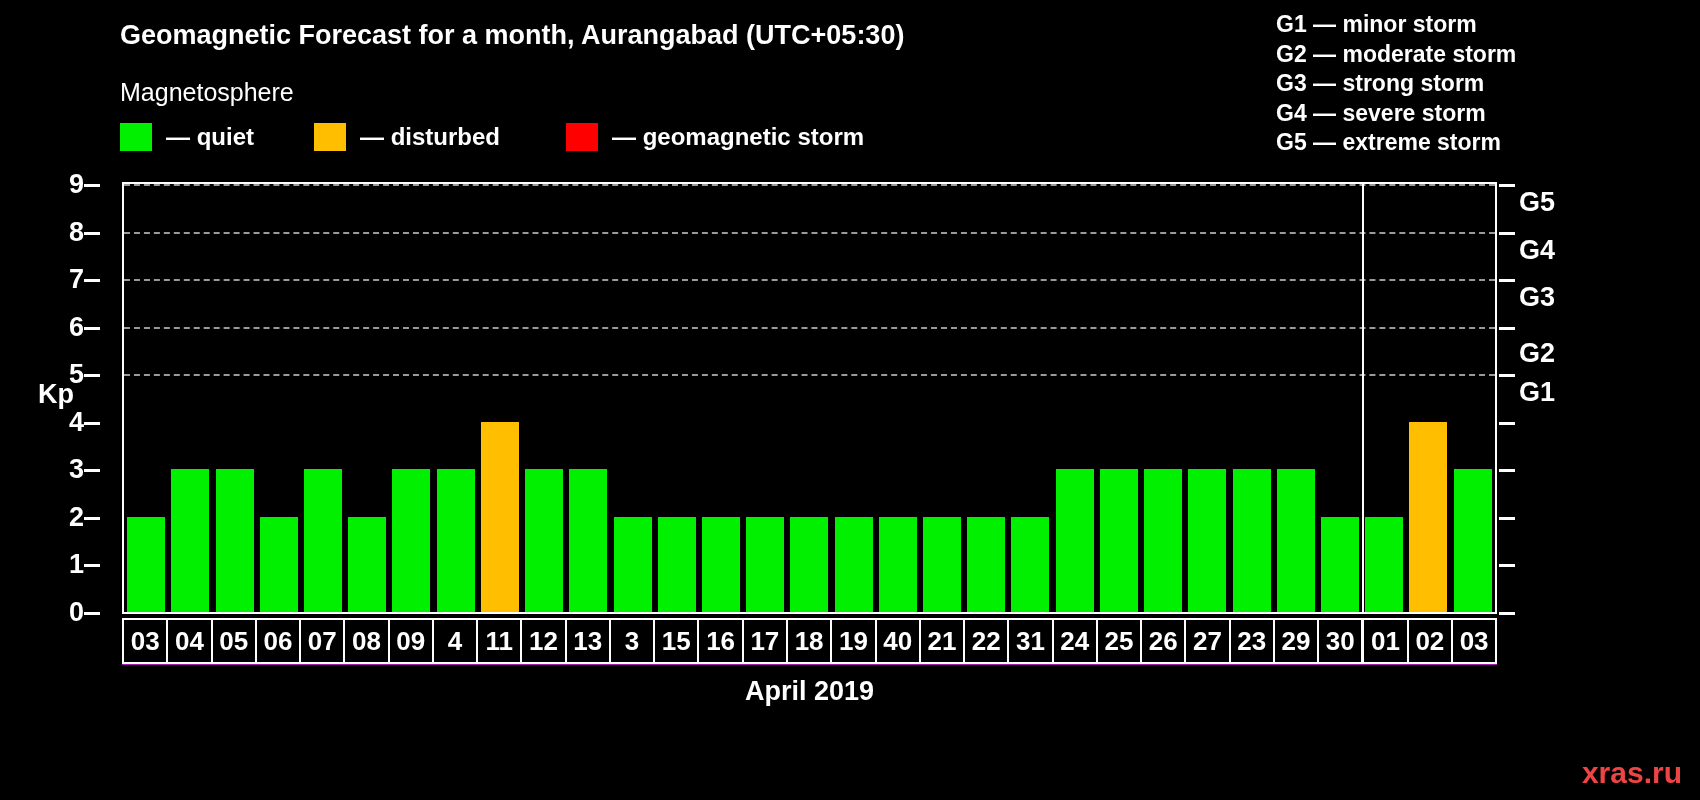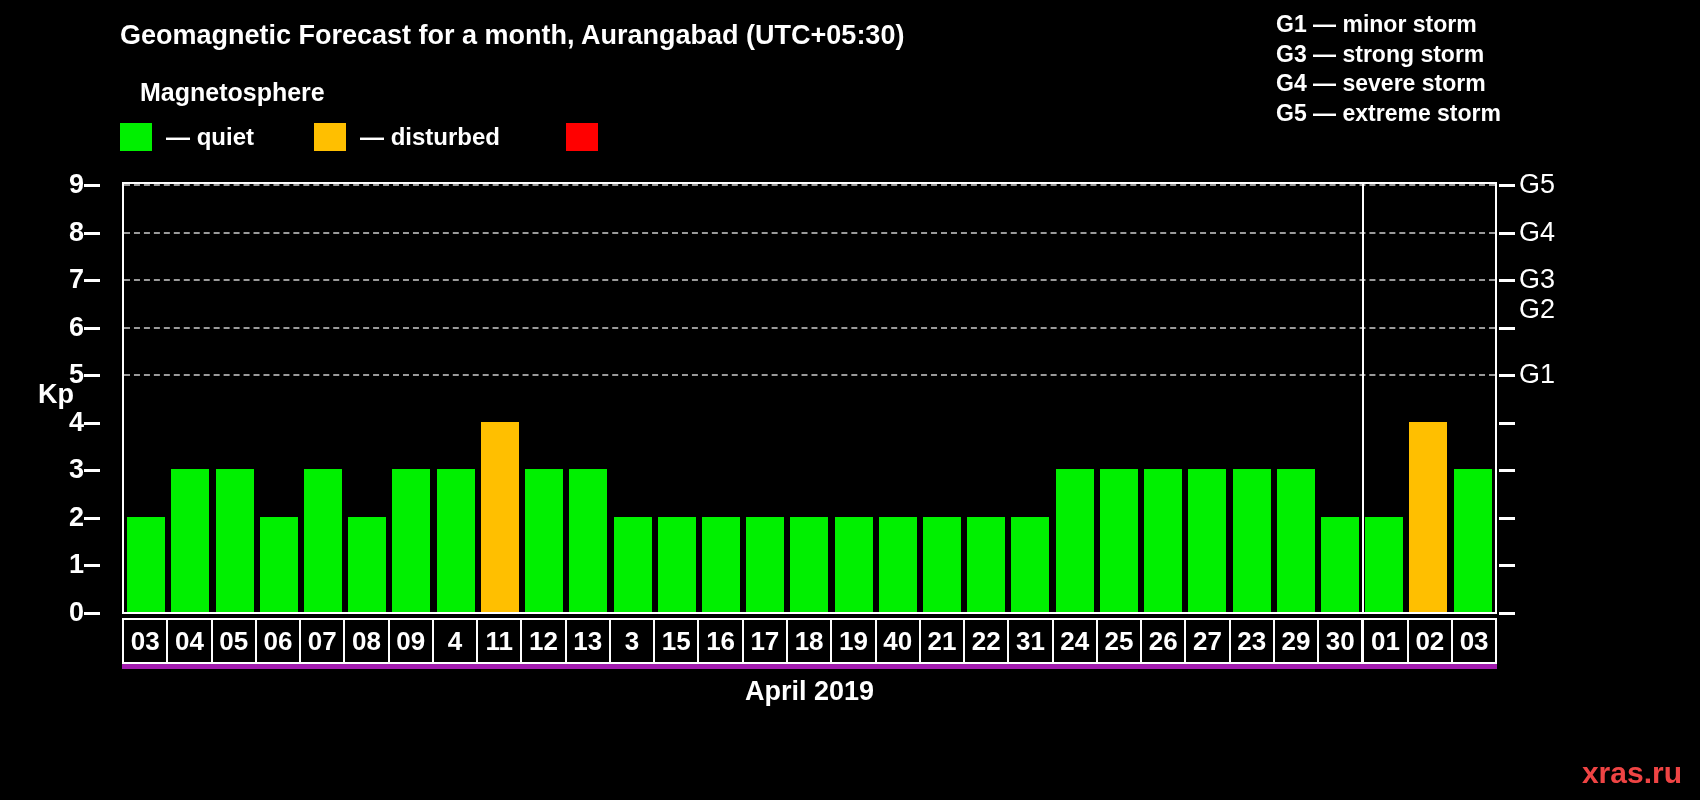--- a/index.html
+++ b/index.html
@@ -10,21 +10,21 @@
   }
 
   .title{
     position:absolute; left:120px; top:20px;
     font-size:27px; font-weight:bold; letter-spacing:0px;
     white-space:nowrap;
   }
 
   .magneto-title{
     position:absolute; left:120px; top:78px;
-    font-size:25px; font-weight:bold;margin-left:20px;
+    font-size:25px; font-weight:normal;
   }
 
   .legend-row{
     position:absolute; left:120px; top:123px;
     display:flex; align-items:center; gap:0px;
   }
   .legend-item{display:flex;align-items:center;}
   .legend-swatch{
     width:32px;height:28px;display:inline-block;
   }
@@ -85,34 +85,35 @@
   .kp-label{
     position:absolute; left:38px; top:394px;
     font-size:27px;font-weight:bold;
     transform:translateY(-50%);
   }
 
   
   .glabels{position:absolute;left:1497px;top:0;width:200px;height:800px;}
   .glab{
     position:absolute; left:22px;
-    font-size:27px;font-weight:normal;
+    font-size:27px;font-weight:bold;
     transform:translateY(-50%);
+    margin-top:18px;
   }
   .gtick{
     position:absolute; left:2px; width:16px; height:0;
     border-top:3px solid #ffffff;
   }
 
   
   .xaxis{
     position:absolute; left:122px; top:618px;
     width:1375px; height:46px;
     display:flex;
-    border-bottom:5px solid #a21caf;
+    border-bottom:1px solid #a21caf;
     box-sizing:content-box;
     justify-content:space-between;
   }
   .daybox{
     flex:1 1 0;
     border:2px solid #ffffff;
     border-right:none;
     box-sizing:border-box;
     display:flex;align-items:center;justify-content:center;
     font-size:26px;font-weight:bold;
@@ -143,25 +144,27 @@
     <span class="legend-text">— quiet</span>
   </div>
   <span class="legend-gap-a"></span>
   <div class="legend-item">
     <span class="legend-swatch" style="background:#FFBF00"></span>
     <span class="legend-text">— disturbed</span>
   </div>
   <span class="legend-gap-b"></span>
   <div class="legend-item">
     <span class="legend-swatch" style="background:#FF0000"></span>
+    <span class="legend-text">— geomagnetic storm</span>
   </div>
 </div>
 
 <div class="gscale">
   <div class="gscale-line">G1 — minor storm</div>
+  <div class="gscale-line">G2 — moderate storm</div>
   <div class="gscale-line">G3 — strong storm</div>
   <div class="gscale-line">G4 — severe storm</div>
   <div class="gscale-line">G5 — extreme storm</div>
 </div>
 
 <div class="ylabels">
   <div class="kp-label">Kp</div>
 <div class="ylab" style="top: 612px;">0</div>
     <div class="ytick" style="top: 612px;"></div>
     <div class="ylab" style="top: 564.444px;">1</div>
@@ -283,21 +286,21 @@
 <div class="gridline" style="top: 190.222px;"></div>
     <div class="gridline" style="top: 142.667px;"></div>
     <div class="gridline" style="top: 95.1111px;"></div>
     <div class="gridline" style="top: 47.5556px;"></div>
     <div class="gridline" style="top: 0px;"></div>
     <div class="divider" style="left: 90.3226%;"></div>
   </div>
 
 <div class="glabels">
     <div class="glab" style="top: 374.222px;">G1</div>
-    <div class="glab" style="top: 309px;">G2</div>
+    <div class="glab" style="top: 335px;">G2</div>
     <div class="glab" style="top: 279.111px;">G3</div>
     <div class="glab" style="top: 231.556px;">G4</div>
     <div class="glab" style="top: 184px;">G5</div>
     <div class="gtick" style="top: 612px;"></div>
     <div class="gtick" style="top: 564.444px;"></div>
     <div class="gtick" style="top: 516.889px;"></div>
     <div class="gtick" style="top: 469.333px;"></div>
     <div class="gtick" style="top: 421.778px;"></div>
     <div class="gtick" style="top: 374.222px;"></div>
     <div class="gtick" style="top: 326.667px;"></div>

